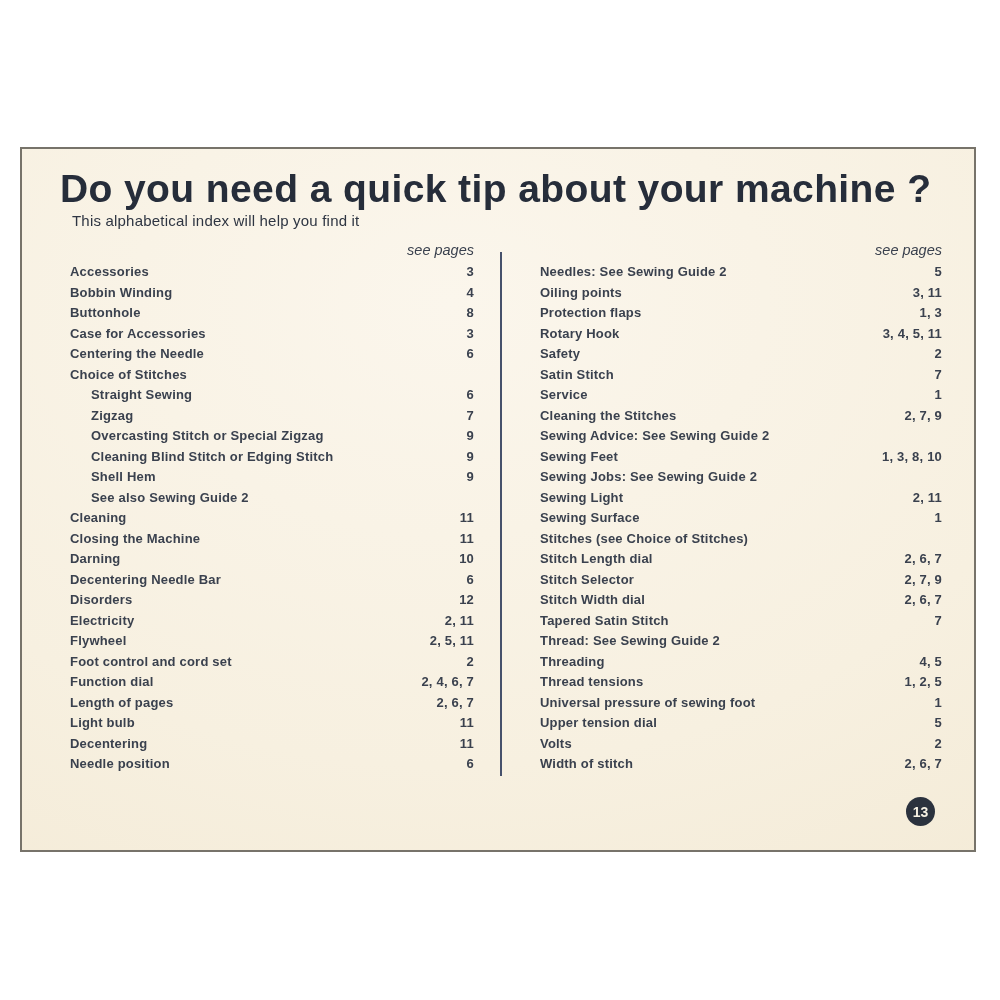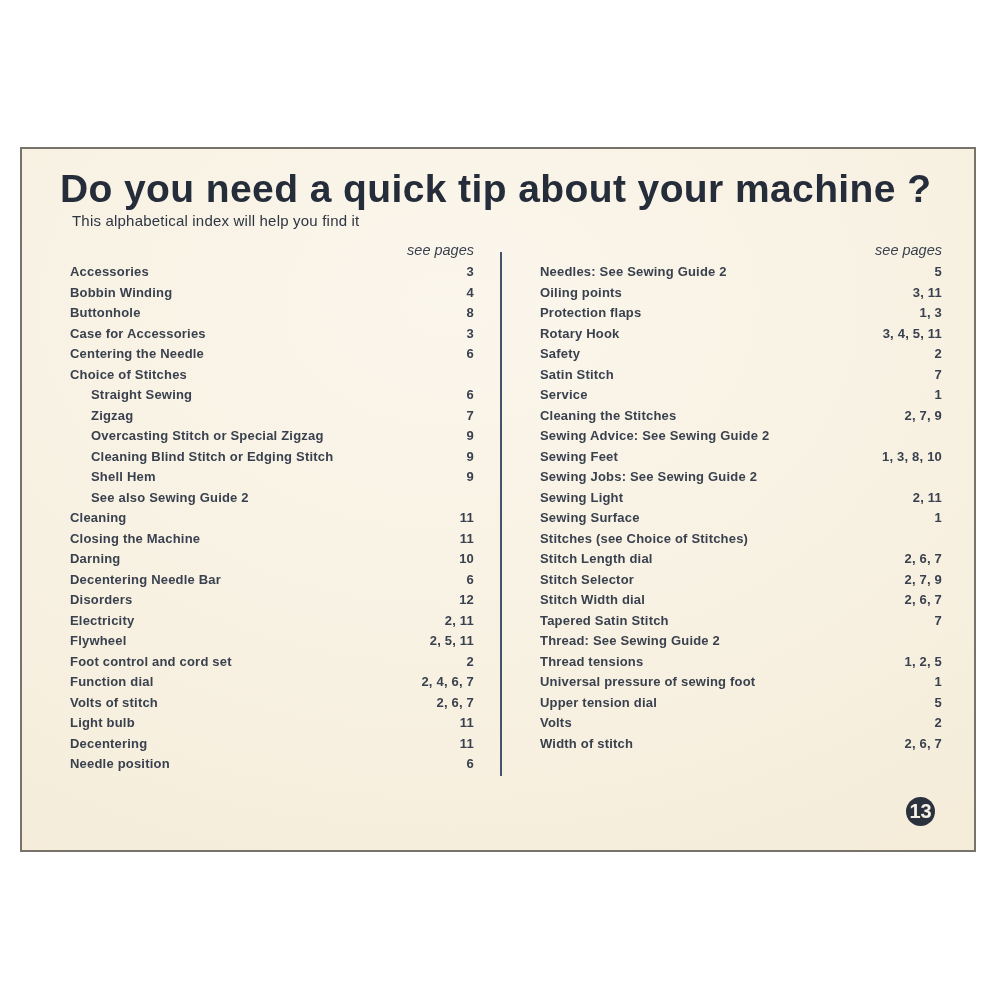--- a/index.html
+++ b/index.html
@@ -62,21 +62,21 @@
     background: #46516b;
   }
   .page-badge {
     position: absolute;
     left: 884px; top: 648px;
     width: 29px; height: 29px;
     border-radius: 50%;
     background: #2b323e;
     color: #f6f1e4;
     font-weight: bold;
-    font-size: 20px;
+    font-size: 14px;
     display: flex; align-items: center; justify-content: center;
   }
 </style>
 </head>
 <body>
 
 <div class="scan-page">
 
   <h1 class="page-title">Do you need a quick tip about your machine ?</h1>
 
@@ -163,21 +163,21 @@
         </div>
         <div class="row">
           <span class="lbl">Foot control and cord set</span>
           <span class="pg">2</span>
         </div>
         <div class="row">
           <span class="lbl">Function dial</span>
           <span class="pg">2, 4, 6, 7</span>
         </div>
         <div class="row">
-          <span class="lbl">Volts of stitch</span>
+          <span class="lbl">Length of pages</span>
           <span class="pg">2, 6, 7</span>
         </div>
         <div class="row">
           <span class="lbl">Light bulb</span>
           <span class="pg">11</span>
         </div>
         <div class="row">
           <span class="lbl">Decentering</span>
           <span class="pg">11</span>
         </div>
@@ -263,20 +263,24 @@
         </div>
         <div class="row">
           <span class="lbl">Tapered Satin Stitch</span>
           <span class="pg">7</span>
         </div>
         <div class="row">
           <span class="lbl">Thread: See Sewing Guide 2</span>
           <span class="pg"></span>
         </div>
         <div class="row">
+          <span class="lbl">Threading</span>
+          <span class="pg">4, 5</span>
+        </div>
+        <div class="row">
           <span class="lbl">Thread tensions</span>
           <span class="pg">1, 2, 5</span>
         </div>
         <div class="row">
           <span class="lbl">Universal pressure of sewing foot</span>
           <span class="pg">1</span>
         </div>
         <div class="row">
           <span class="lbl">Upper tension dial</span>
           <span class="pg">5</span>

